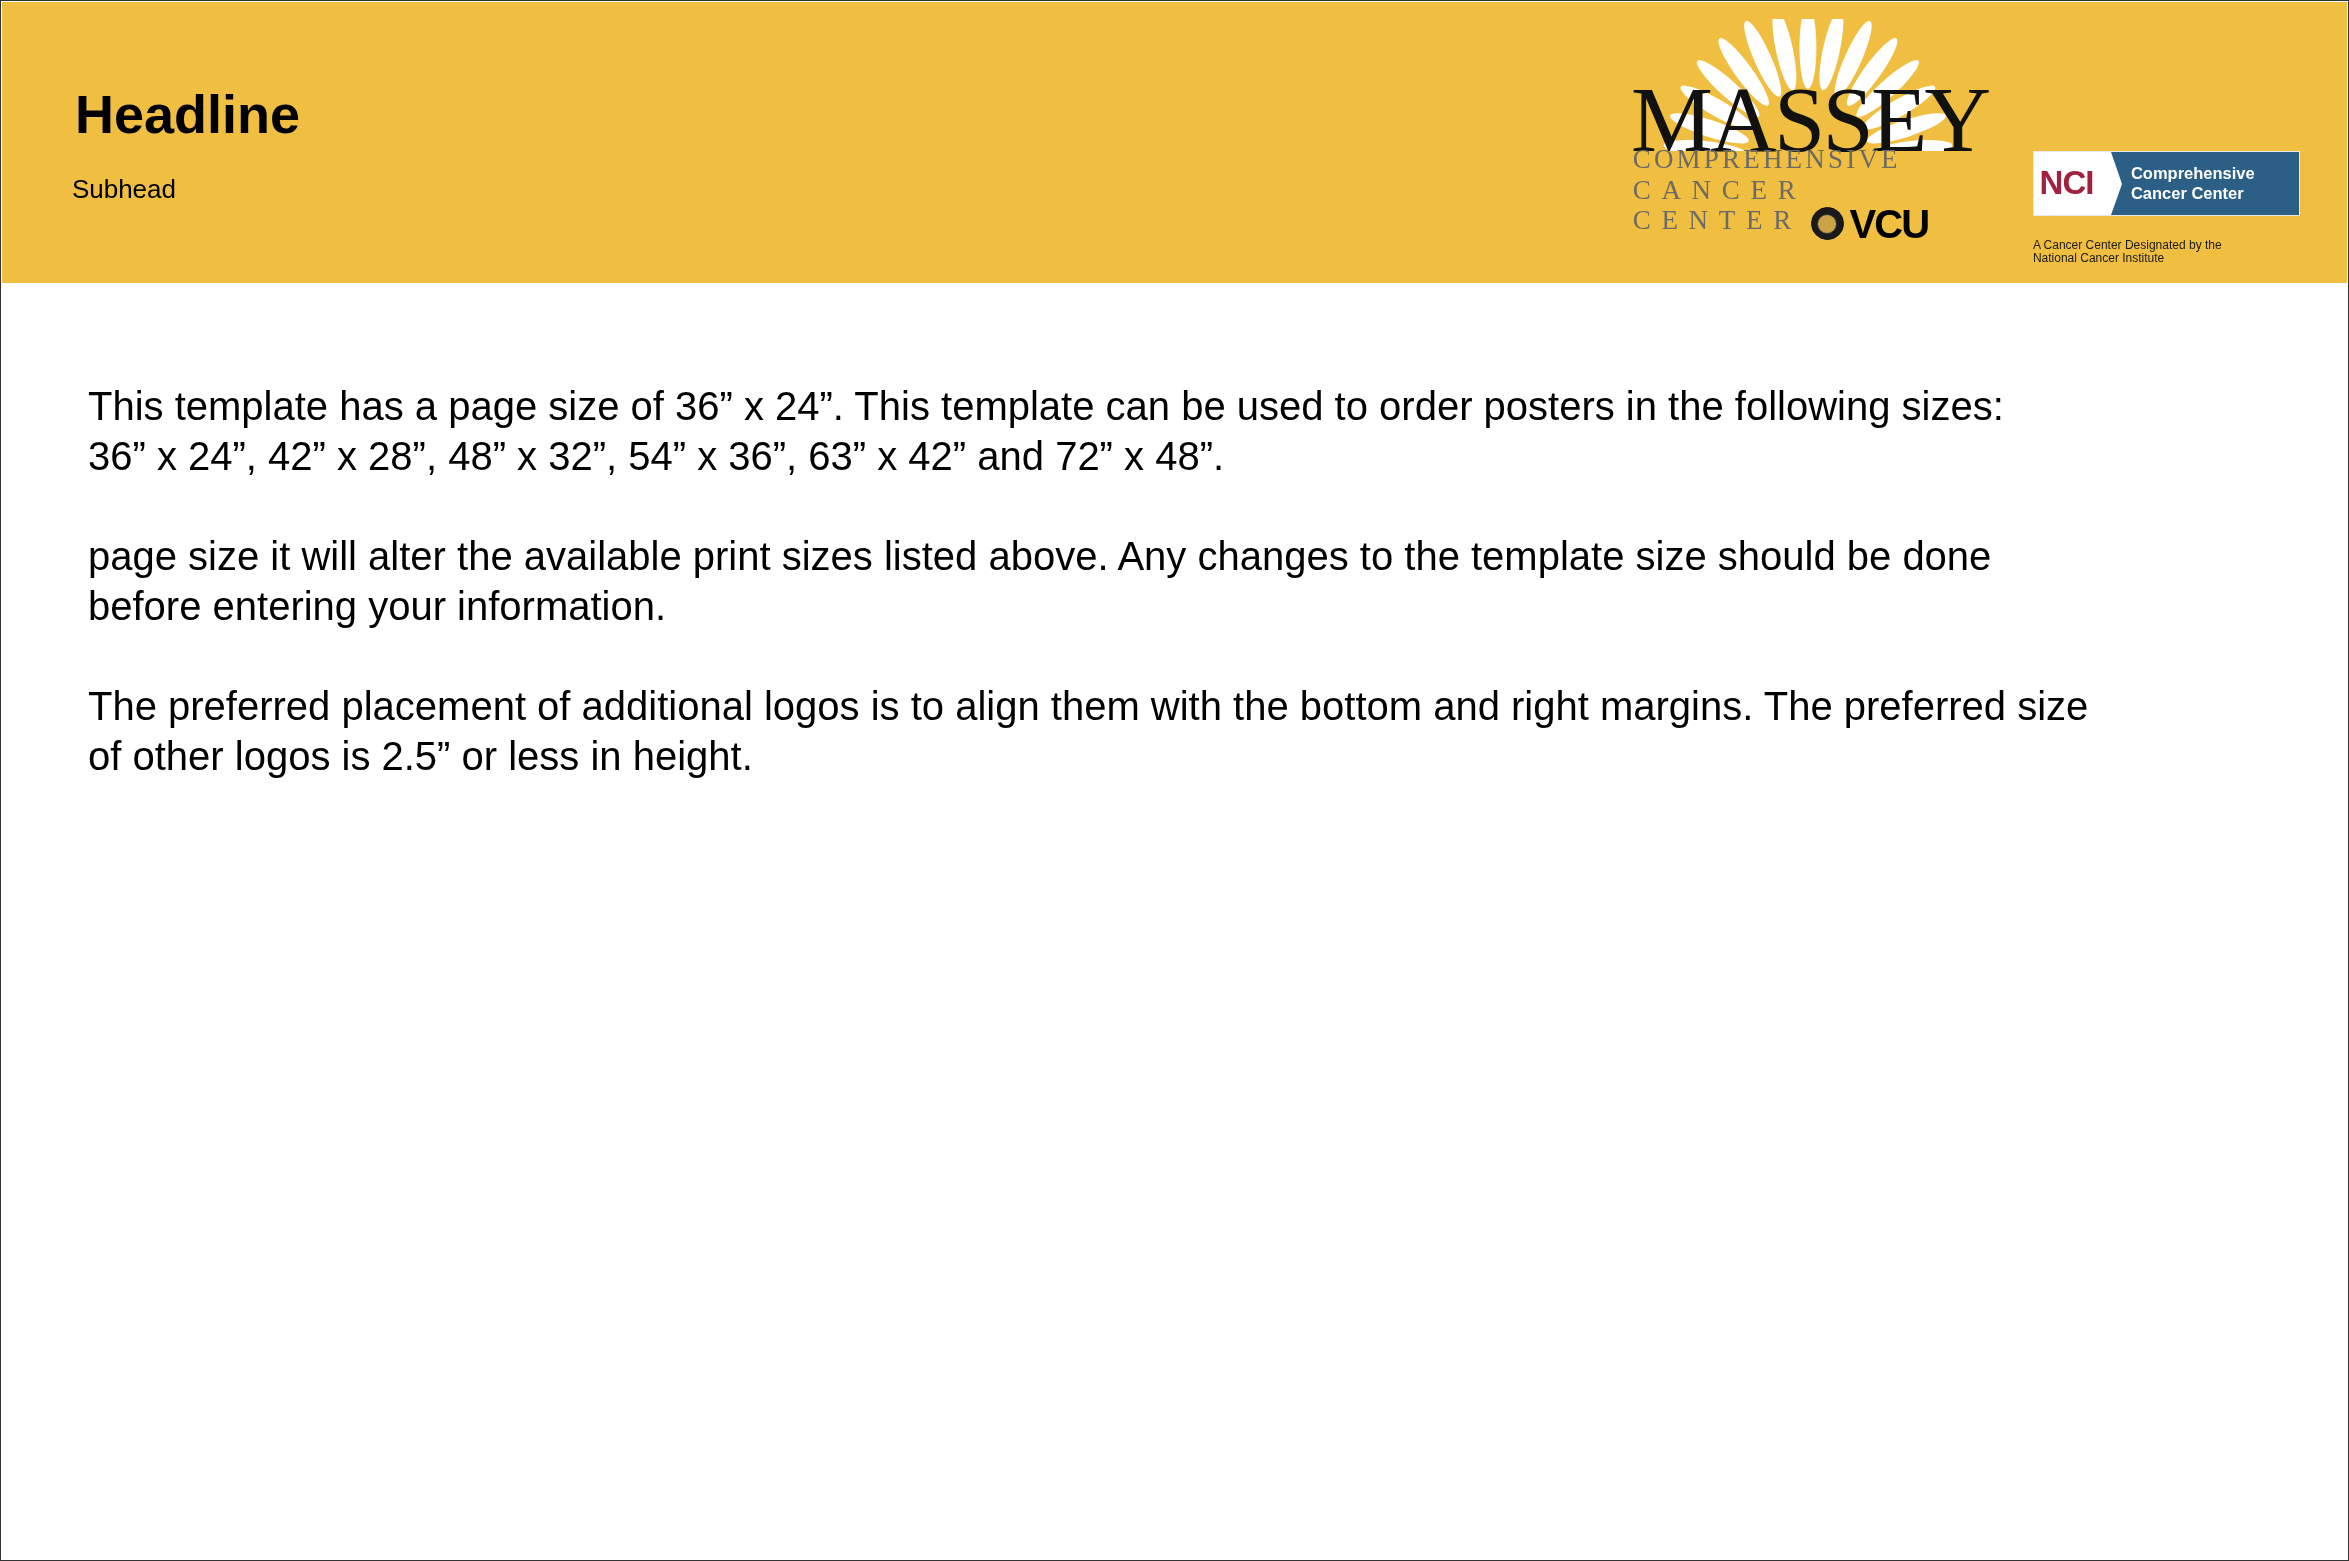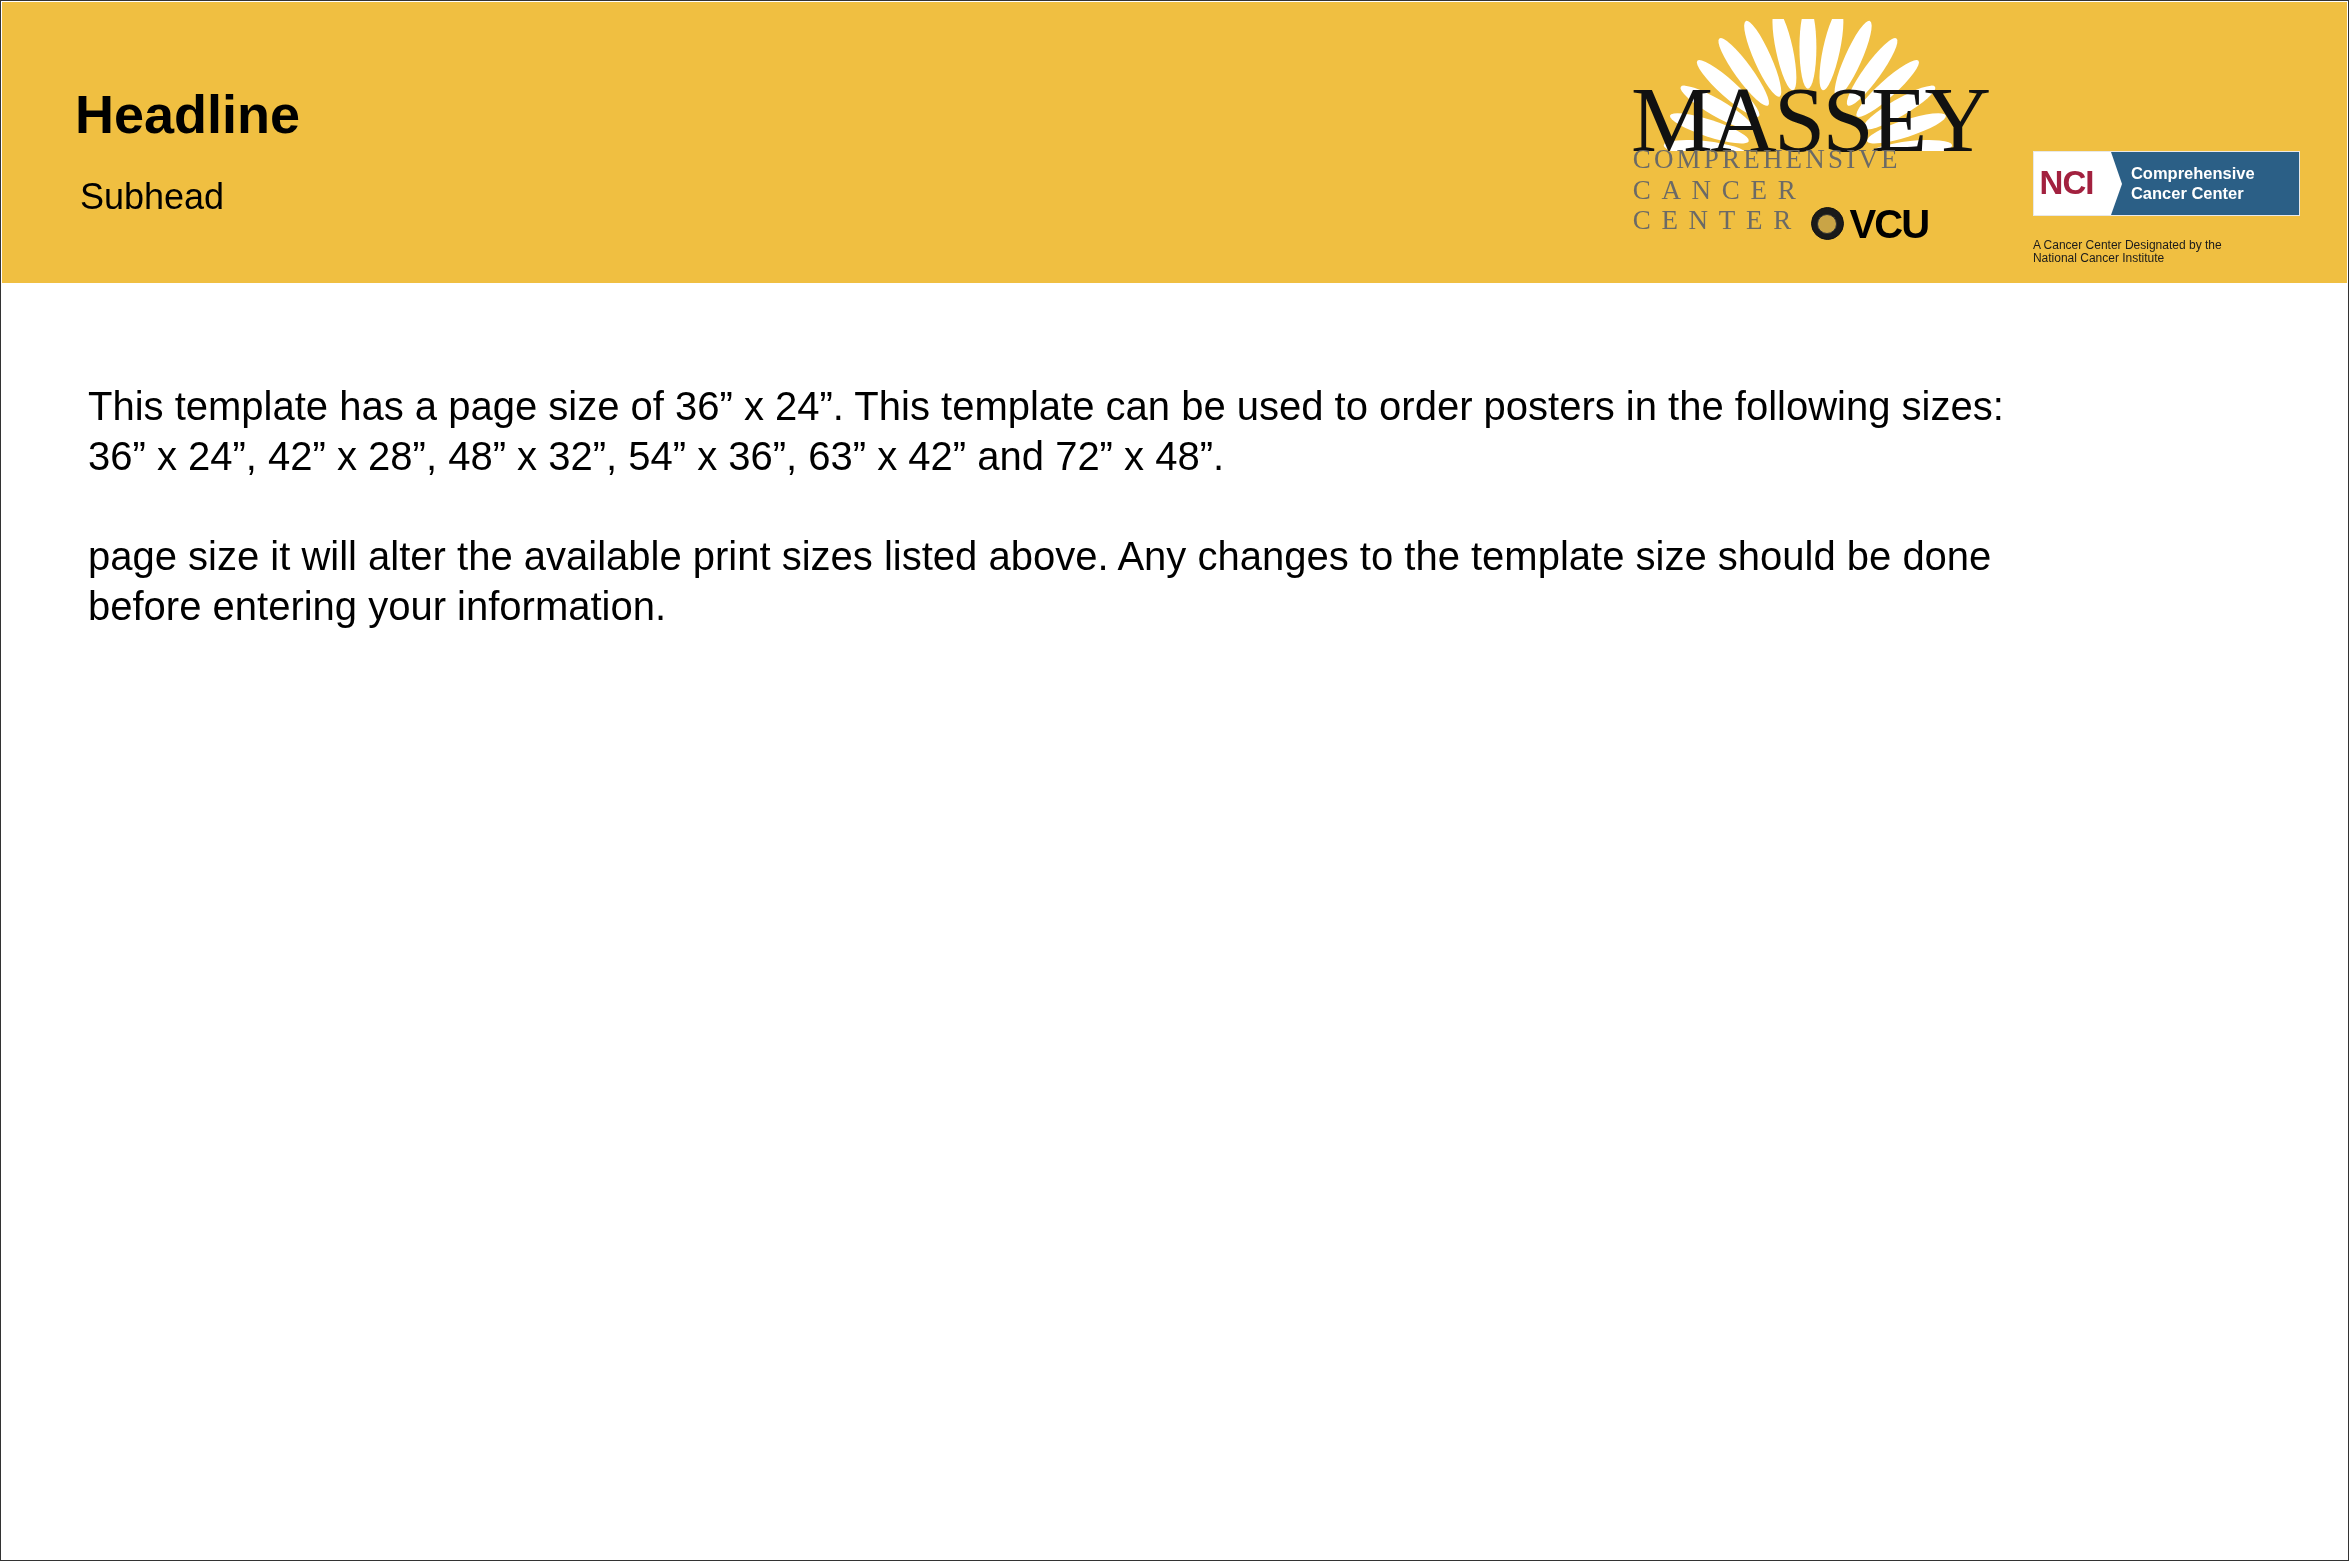--- a/index.html
+++ b/index.html
@@ -1,20 +1,20 @@
 <!DOCTYPE html>
 <html style="font-size:15px"><head>
 <meta charset="utf-8">
 <style>
   html, body { margin:0; padding:0; }
   body { width:2349px; height:1561px; background:#ffffff; position:relative; overflow:hidden; font-family:"Liberation Sans", sans-serif; }
   .page { position:absolute; left:0; top:0; width:2347px; height:1559px; border:0.9px solid #333; box-sizing:border-box; width:2349px; height:1561px; }
   .header { position:absolute; left:0.9px; top:0.9px; right:0.9px; height:281px; background:#F0BF41; }
   .headline { position:absolute; left:71px; top:79px; font-size:54px; font-weight:bold; color:#000; line-height:62px; margin:2px; }
-  .subhead { position:absolute; left:70px; top:168px; font-size:36px; color:#000; line-height:38px; margin:8px; }
+  .subhead { position:absolute; left:70px; top:168px; font-size:26px; color:#000; line-height:38px; margin:0; }
   .massey { position:absolute; left:1627px; top:17px; width:358px; height:235px; }
   .massey-rays { position:absolute; left:0; top:0; }
   .massey-word { position:absolute; left:1.9px; top:53px; font-family:"Liberation Serif", "DejaVu Serif", serif; font-size:94px; line-height:94px; color:#111; letter-spacing:-2.8px; transform:scaleX(0.98); transform-origin:left top; }
   .massey-sub1 { position:absolute; left:3.8px; top:125px; font-family:"Liberation Serif", serif; font-size:27px; line-height:30px; color:#6b6a66; letter-spacing:3.2px; }
   .massey-sub2 { position:absolute; left:3.8px; top:156px; font-family:"Liberation Serif", serif; font-size:27px; line-height:30px; color:#6b6a66; letter-spacing:10.7px; }
   .vcu { position:absolute; left:182px; top:188px; height:34px; display:flex; align-items:center; }
   .vcu-seal { width:33px; height:33px; border-radius:50%; background:#1a1a1a; border:1.9px solid #111; box-sizing:border-box; display:flex; align-items:center; justify-content:center; margin-right:5.6px; }
   .vcu-seal-inner { width:20px; height:20px; border-radius:50%; background:#c9a446; border:1.9px solid #333; box-sizing:border-box; }
   .vcu-text { font-family:"Liberation Sans", sans-serif; font-weight:bold; font-size:40px; line-height:38px; color:#000; letter-spacing:-1.9px; }
   .nci { position:absolute; left:2031px; top:149px; width:247px; height:94px; }
@@ -86,15 +86,19 @@
 
   <div class="content">
     <p class="para">
       <span class="line">This template has a page size of 36” x 24”. This template can be used to order posters in the following sizes:</span>
       <span class="line">36” x 24”, 42” x 28”, 48” x 32”, 54” x 36”, 63” x 42” and 72” x 48”.</span>
     </p>
     <p class="para">
       <span class="line">page size it will alter the available print sizes listed above. Any changes to the template size should be done</span>
       <span class="line">before entering your information.</span>
     </p>
+    <p class="para">
+      <span class="line">The preferred placement of additional logos is to align them with the bottom and right margins. The preferred size</span>
+      <span class="line">of other logos is 2.5” or less in height.</span>
+    </p>
   </div>
 </div>
 
 
 </body></html>

